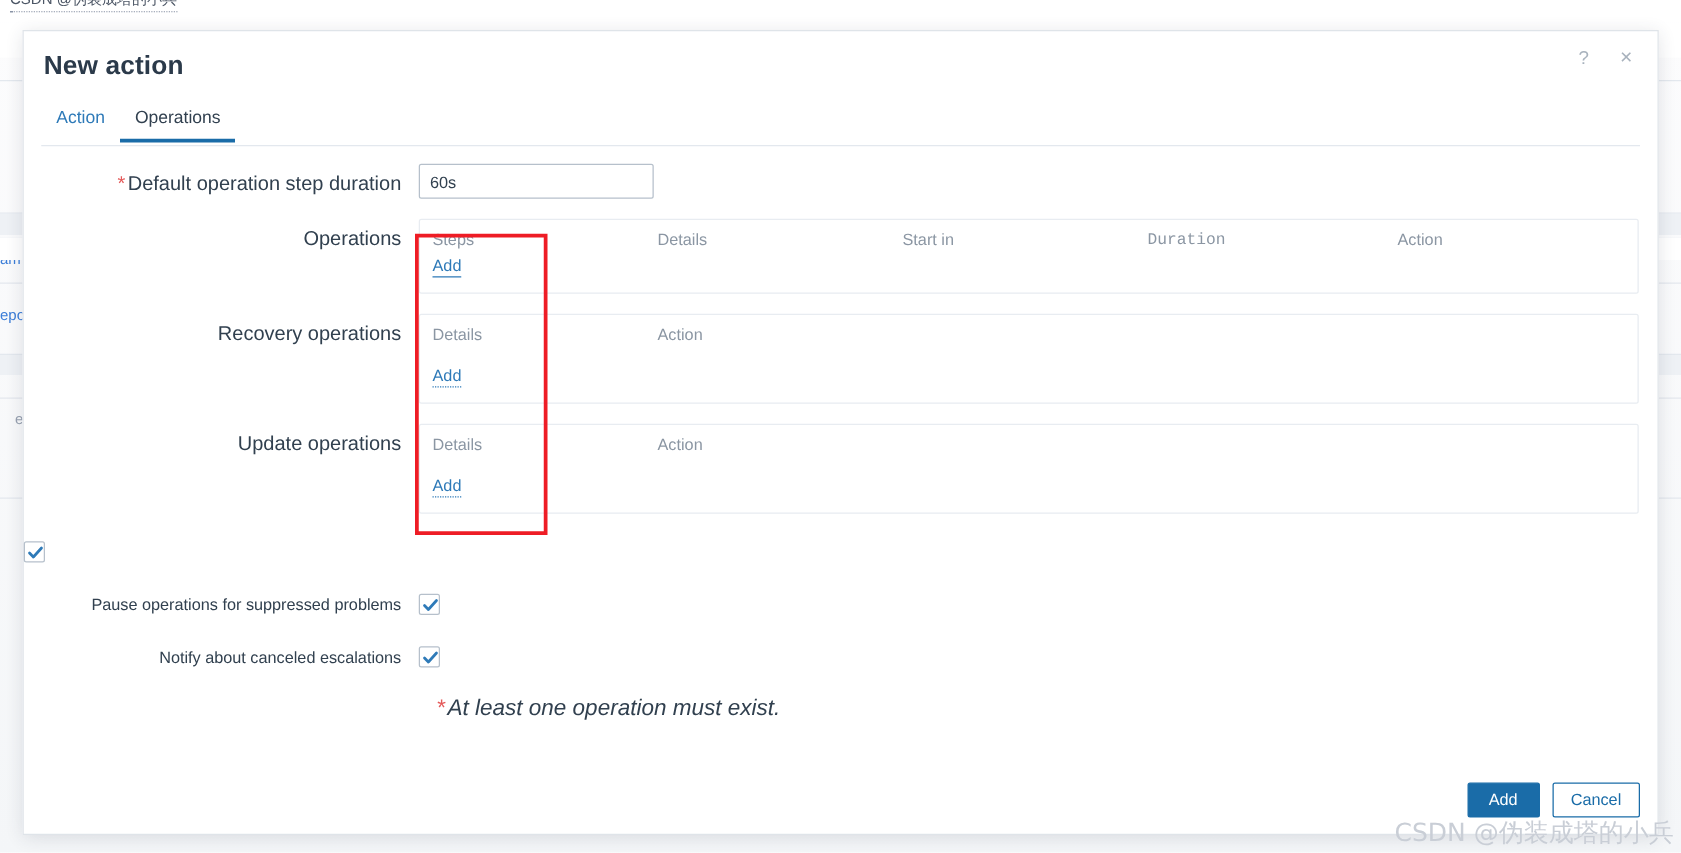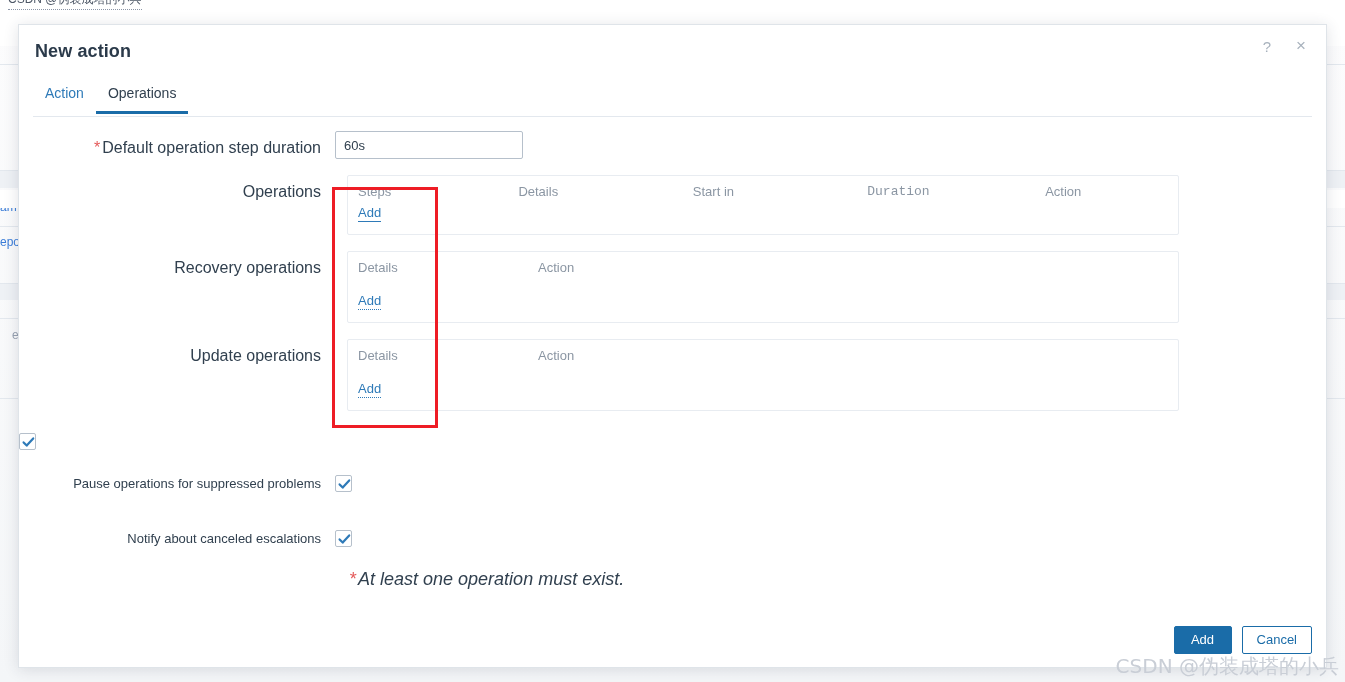--- a/index.html
+++ b/index.html
@@ -56,21 +56,21 @@
     box-shadow: 0 2px 14px rgba(40,50,70,0.14);
     z-index: 10;
   }
   .modal-header {
     position: relative;
     height: 56px;
   }
   .modal-title {
     position: absolute;
     left: 16px; top: 16px;
-    font-size: 18px; font-weight: bold; color: #2b3a4a;
+    font-size: 21px; font-weight: bold; color: #2b3a4a;
     letter-spacing: .1px;
   }
   .header-controls {
     position: absolute; right: 14px; top: 10px;
     display: flex; align-items: center; gap: 12px;
   }
   .hdr-btn {
     width: 22px; height: 22px;
     display: flex; align-items: center; justify-content: center;
     color: #a8b2bd; cursor: pointer; user-select: none;
@@ -137,26 +137,25 @@
     padding: 0 8px;
     font-size: 13px;
     color: #31404f;
     font-family: "Liberation Sans", sans-serif;
     background: #fff;
     outline: none;
   }
 
   
   .op-table {
-    width: 832px;
+    width: 976px;
     border: 1px solid #e8ecf1;
     border-radius: 2px;
     background: #fff;
     font-size: 13px;
-    margin-left: 12px;
   }
   .op-table .thead {
     display: flex;
     padding: 8px 0 4px 0;
   }
   .op-table .th {
     color: #8b96a3;
     font-weight: normal;
     padding: 0 10px;
     white-space: nowrap;
@@ -281,21 +280,21 @@
     <div class="bg-rowline" style="top: 152px;"></div>
     <div class="bg-band" style="top: 153px; height: 17px;"></div>
     <div class="bg-rowline" style="top: 172px;"></div>
     <div class="bg-rowline" style="top: 208px;"></div>
     <div class="bg-rowline" style="top: 265px;"></div>
     <div class="bg-band" style="top: 266px; height: 16px;"></div>
     <div class="bg-rowline" style="top: 300px;"></div>
     <div class="bg-rowline" style="top: 380px;"></div>
 
     <span class="bg-frag link" style="left: 0px; top: 182px;">am</span>
-    <span class="bg-frag link" style="left: 0px; top: 217px;">epo</span>
+    <span class="bg-frag link" style="left: 0px; top: 227px;">epo</span>
     <span class="bg-frag muted" style="left: 12px; top: 310px;">ed</span>
   </div>
 
   <div class="bg-white-strip" style="left:0; top:18px; width:1345px; height:28px;"></div>
   <div class="bg-white-strip" style="left:0; top:190px; width:1345px; height:18px; background:#ffffff;"></div>
 </div>
 
 <div id="modal">
 
   <div class="modal-header">
@@ -379,21 +378,21 @@
     <div style="height:22px;"></div>
 
     <div class="cb-row" style="margin-bottom:25px;">
       <div class="cb">
         <svg width="15" height="15" viewBox="0 0 15 15">
           <path d="M2.6 7.4 L5.7 10.6 L12.2 3.4" stroke="#2e7ab8" stroke-width="2.2" fill="none" stroke-linecap="round" stroke-linejoin="round"></path>
         </svg>
       </div>
     </div>
 
-    <div class="cb-row" style="margin-bottom:38px;">
+    <div class="cb-row" style="margin-bottom:25px;">
       <div class="cb-label">Pause operations for suppressed problems</div>
       <div class="cb">
         <svg width="15" height="15" viewBox="0 0 15 15">
           <path d="M2.6 7.4 L5.7 10.6 L12.2 3.4" stroke="#2e7ab8" stroke-width="2.2" fill="none" stroke-linecap="round" stroke-linejoin="round"></path>
         </svg>
       </div>
     </div>
 
     <div class="cb-row" style="margin-bottom:22px;margin-top:18px;">
       <div class="cb-label">Notify about canceled escalations</div>

